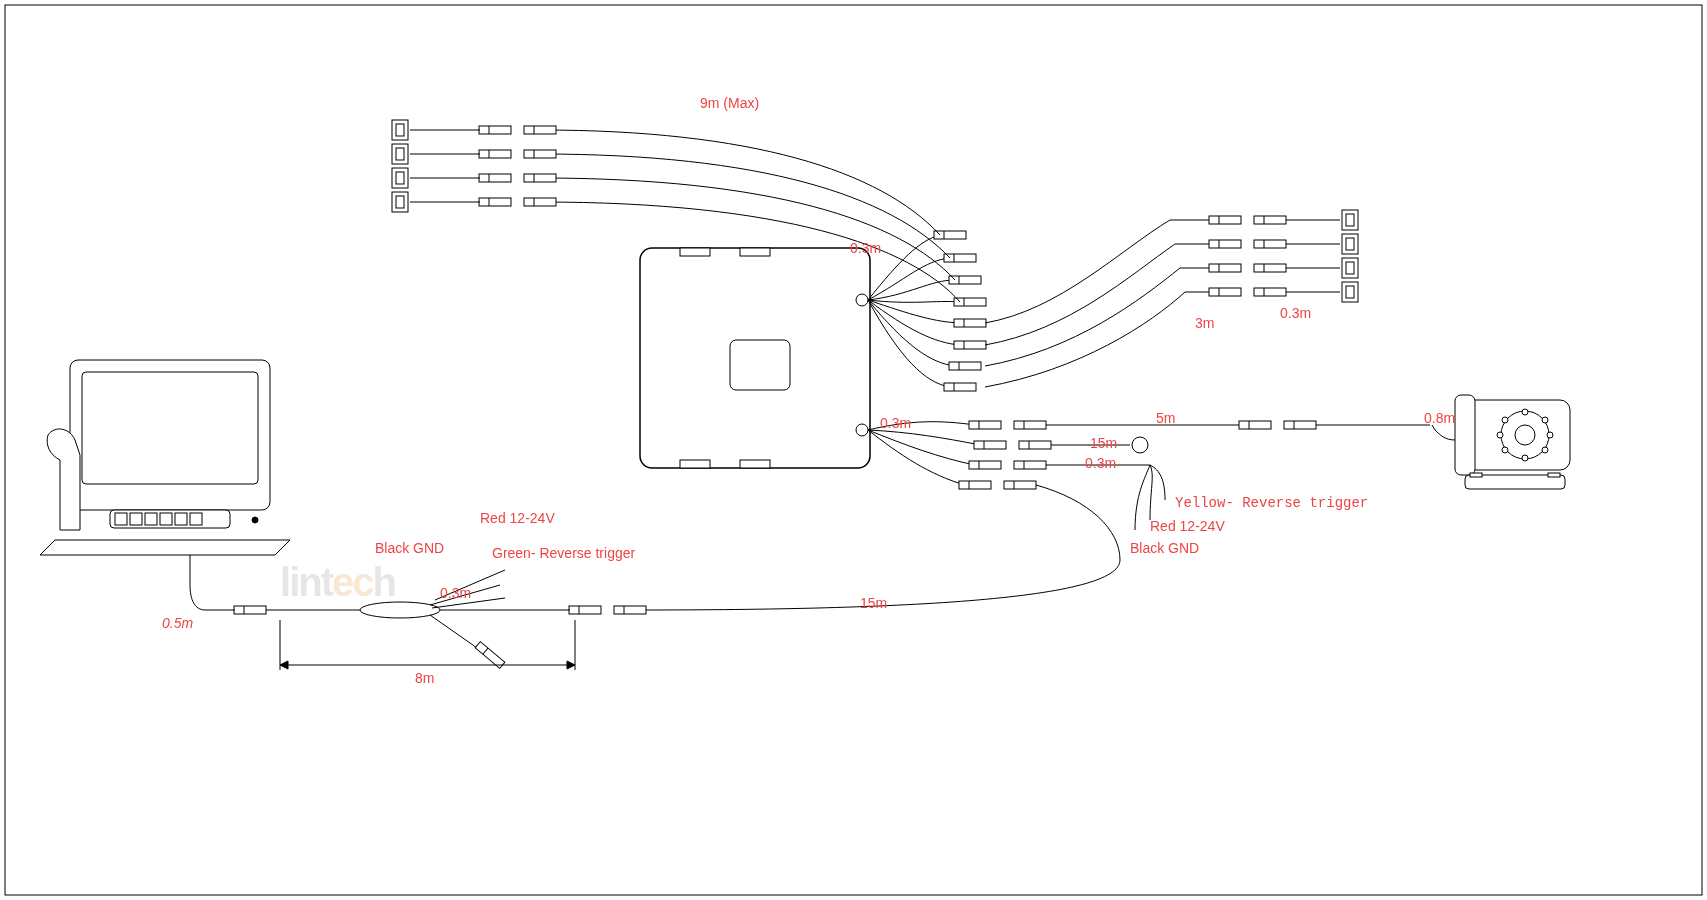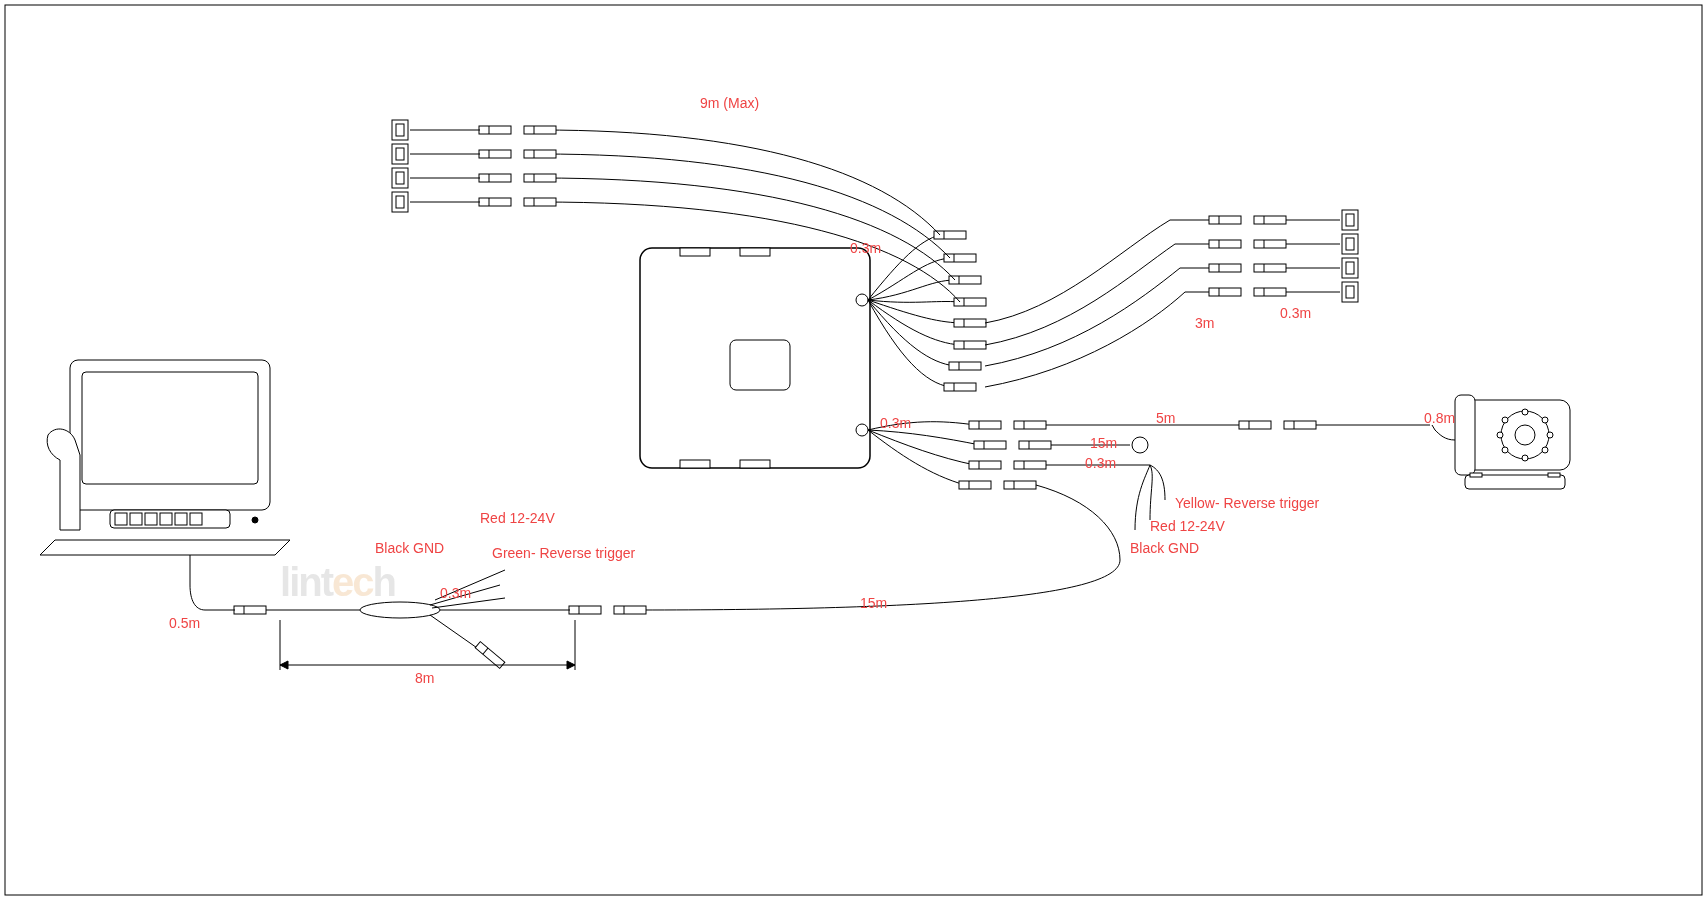--- a/index.html
+++ b/index.html
@@ -218,24 +218,24 @@
 
 <div class="lbl" style="left:700px;top:95px;">9m (Max)</div>
 <div class="lbl" style="left:850px;top:240px;">0.3m</div>
 <div class="lbl" style="left:1280px;top:305px;">0.3m</div>
 <div class="lbl" style="left:1195px;top:315px;">3m</div>
 <div class="lbl" style="left:880px;top:415px;">0.3m</div>
 <div class="lbl" style="left:1156px;top:410px;">5m</div>
 <div class="lbl" style="left:1090px;top:435px;">15m</div>
 <div class="lbl" style="left:1085px;top:455px;">0.3m</div>
 <div class="lbl" style="left:1380px;top:410px;margin-left:44px;">0.8m</div>
-<div class="lbl" style="left:1175px;top:495px;">Yellow- Reverse trigger</div>
+<div class="lbl" style="left:1175px;top:495px;font-family:Liberation Mono, monospace;">Yellow- Reverse trigger</div>
 <div class="lbl" style="left:1150px;top:518px;">Red 12-24V</div>
 <div class="lbl" style="left:1130px;top:540px;">Black GND</div>
 <div class="lbl" style="left:480px;top:510px;">Red 12-24V</div>
 <div class="lbl" style="left:375px;top:540px;">Black GND</div>
 <div class="lbl" style="left:492px;top:545px;">Green- Reverse trigger</div>
 <div class="lbl" style="left:440px;top:585px;">0.3m</div>
 <div class="lbl" style="left:860px;top:595px;">15m</div>
-<div class="lbl" style="left:169px;top:615px;">0.5m</div>
+<div class="lbl" style="left:162px;top:615px;font-style:italic;">0.5m</div>
 <div class="lbl" style="left:415px;top:670px;">8m</div>
 
 </div>
 
 </body></html>

